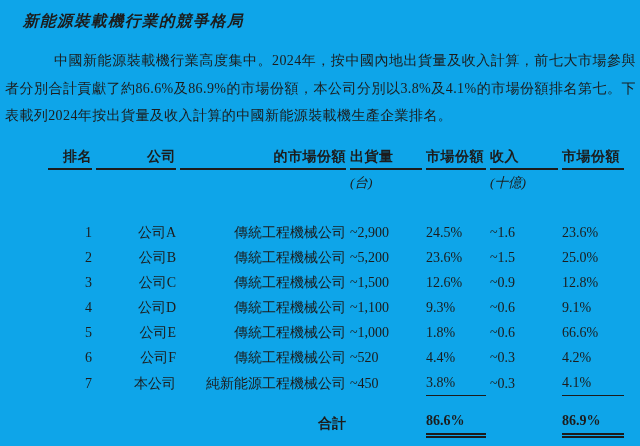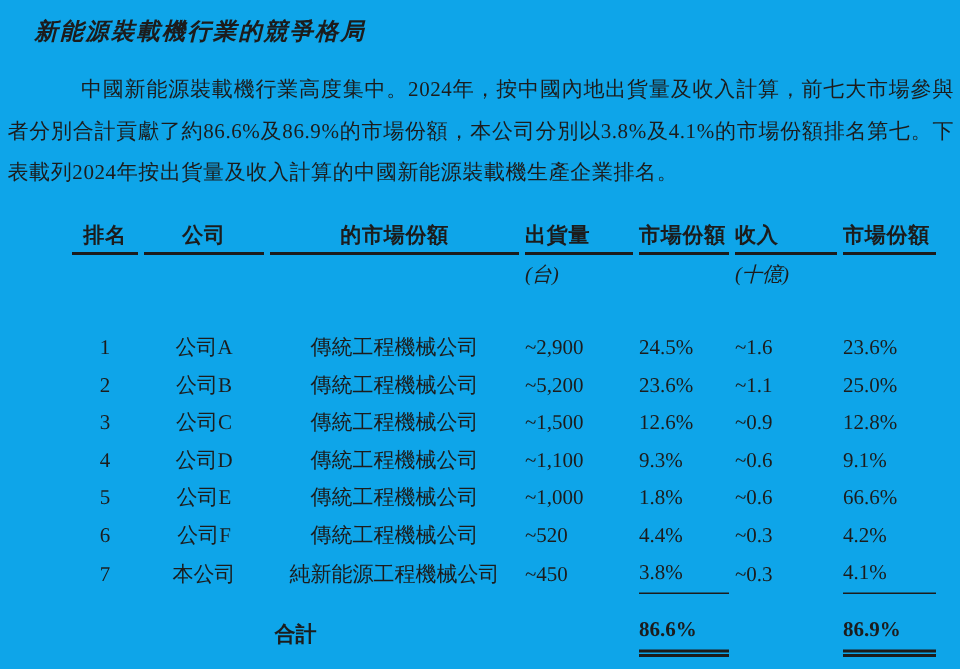--- a/index.html
+++ b/index.html
@@ -17,21 +17,21 @@
     position:absolute; left:5px; top:47px; width:631px; margin:0;
     font-size:14px; line-height:27.6px; letter-spacing:0.4px;
     text-align:justify; text-indent:49px;
   }
   table.rank-table {
     position:absolute; left:44px; top:144px;
     border-collapse:separate; border-spacing:4px 0;
     font-size:14px; color:#1c1c1c;
   }
   th, td { padding:0; font-weight:normal; white-space:nowrap; }
-  .l { text-align:center; }
+  .l { text-align:right; }
   .r { text-align:left; }
   tr.hdr th {
     font-weight:bold; font-size:14px; letter-spacing:0.5px;
     height:22px; vertical-align:bottom; padding-bottom:2px;
     border-bottom:2px solid #1c1c1c;
   }
   tr.units th {
     font-style:italic; font-size:13.5px;
     height:26px; vertical-align:top; padding-top:4px;
   }
@@ -94,21 +94,21 @@
         <td class="r">24.5%</td>
         <td class="r">~1.6</td>
         <td class="r">23.6%</td>
       </tr>
       <tr class="data">
         <td class="l">2</td>
         <td class="l">公司B</td>
         <td class="l">傳統工程機械公司</td>
         <td class="r">~5,200</td>
         <td class="r">23.6%</td>
-        <td class="r">~1.1</td>
+        <td class="r">~1.5</td>
         <td class="r">25.0%</td>
       </tr>
       <tr class="data">
         <td class="l">3</td>
         <td class="l">公司C</td>
         <td class="l">傳統工程機械公司</td>
         <td class="r">~1,500</td>
         <td class="r">12.6%</td>
         <td class="r">~0.9</td>
         <td class="r">12.8%</td>

